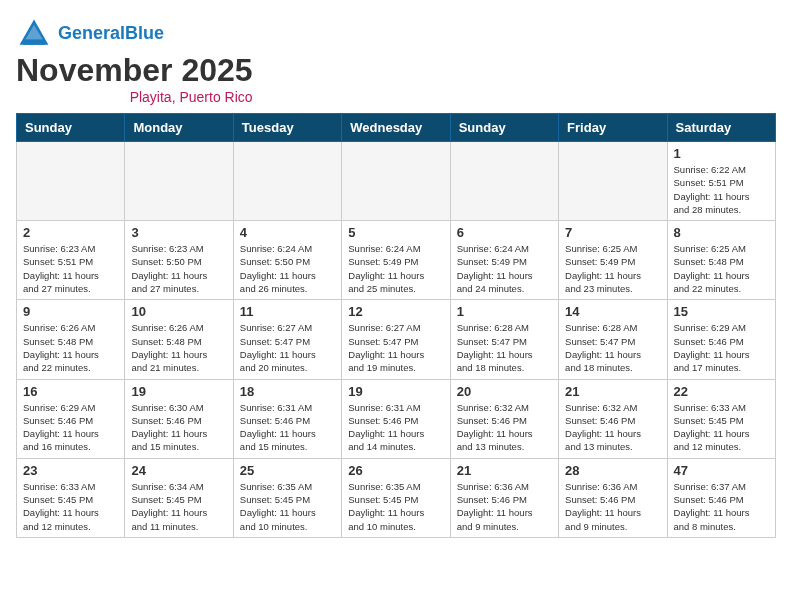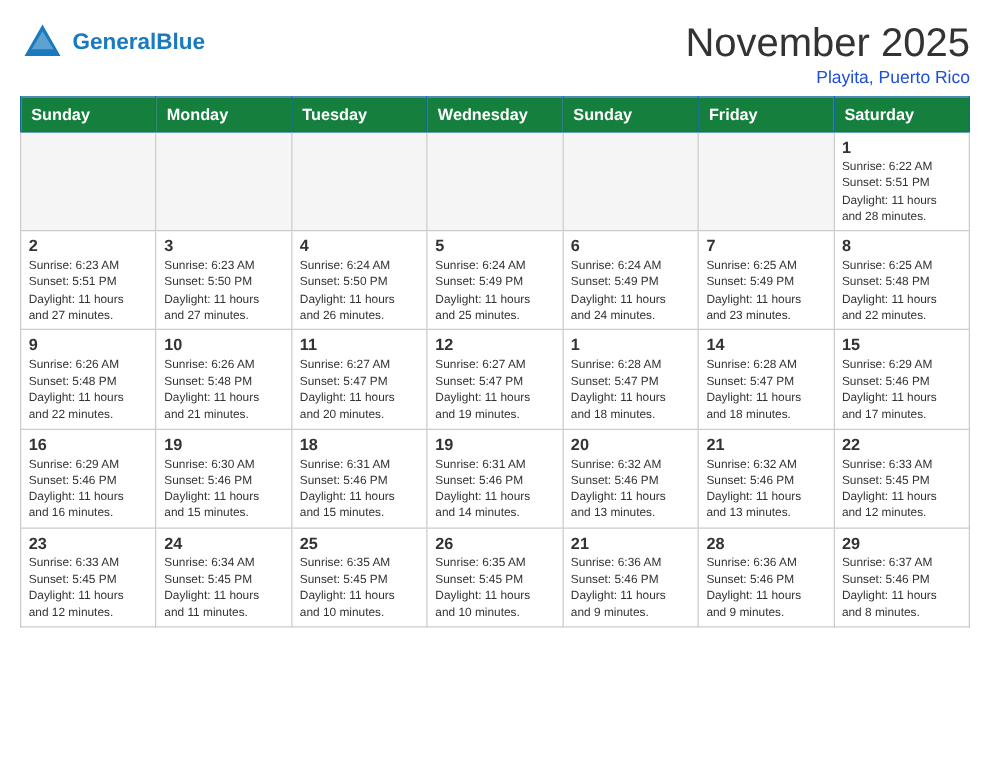--- a/index.html
+++ b/index.html
@@ -5,23 +5,23 @@
     * { box-sizing: border-box; margin: 0; padding: 0; }
     body {
       font-family: Arial, sans-serif;
       background: #fff;
       width: 792px;
       min-height: 612px;
       padding: 16px;
     }
     .header {
       display: flex;
-      justify-content: space-between;
       align-items: flex-start;
       margin-bottom: 8px;
+      flex-direction: column;
     }
     .logo {
       display: flex;
       align-items: center;
       gap: 6px;
     }
     .logo-text {
       font-size: 18px;
       font-weight: bold;
       color: #333;
@@ -32,34 +32,34 @@
     }
     .logo-icon {
       width: 36px;
       height: 36px;
     }
     .title-block {
       text-align: right;
     }
     .month-title {
       font-size: 32px;
-      font-weight: normal;
+      font-weight: bold;
       color: #333;
     }
     .location {
       font-size: 14px;
-      color: #1d4ed8;
+      color: #be185d;
     }
     .calendar {
       width: 100%;
       border-collapse: collapse;
       border: 1px solid #ccc;
     }
     .calendar th {
-      background: #15803d;
+      background: #0c4a6e;
       color: #fff;
       text-align: left;
       padding: 6px 8px;
       font-size: 13px;
       font-weight: bold;
       border: 1px solid #1565a0;
     }
     .calendar td {
       border: 1px solid #ccc;
       vertical-align: top;
@@ -323,21 +323,21 @@
 and 9 minutes.</div>
         </td>
         <td>
           <div class="day-number">28</div>
           <div class="day-info" style="white-space: pre-line;">Sunrise: 6:36 AM
 Sunset: 5:46 PM
 Daylight: 11 hours
 and 9 minutes.</div>
         </td>
         <td>
-          <div class="day-number">29</div>
+          <div class="day-number">47</div>
           <div class="day-info" style="white-space: pre-line;">Sunrise: 6:37 AM
 Sunset: 5:46 PM
 Daylight: 11 hours
 and 8 minutes.</div>
         </td>
       </tr>
     </tbody>
 </table>
 
 </body></html>

